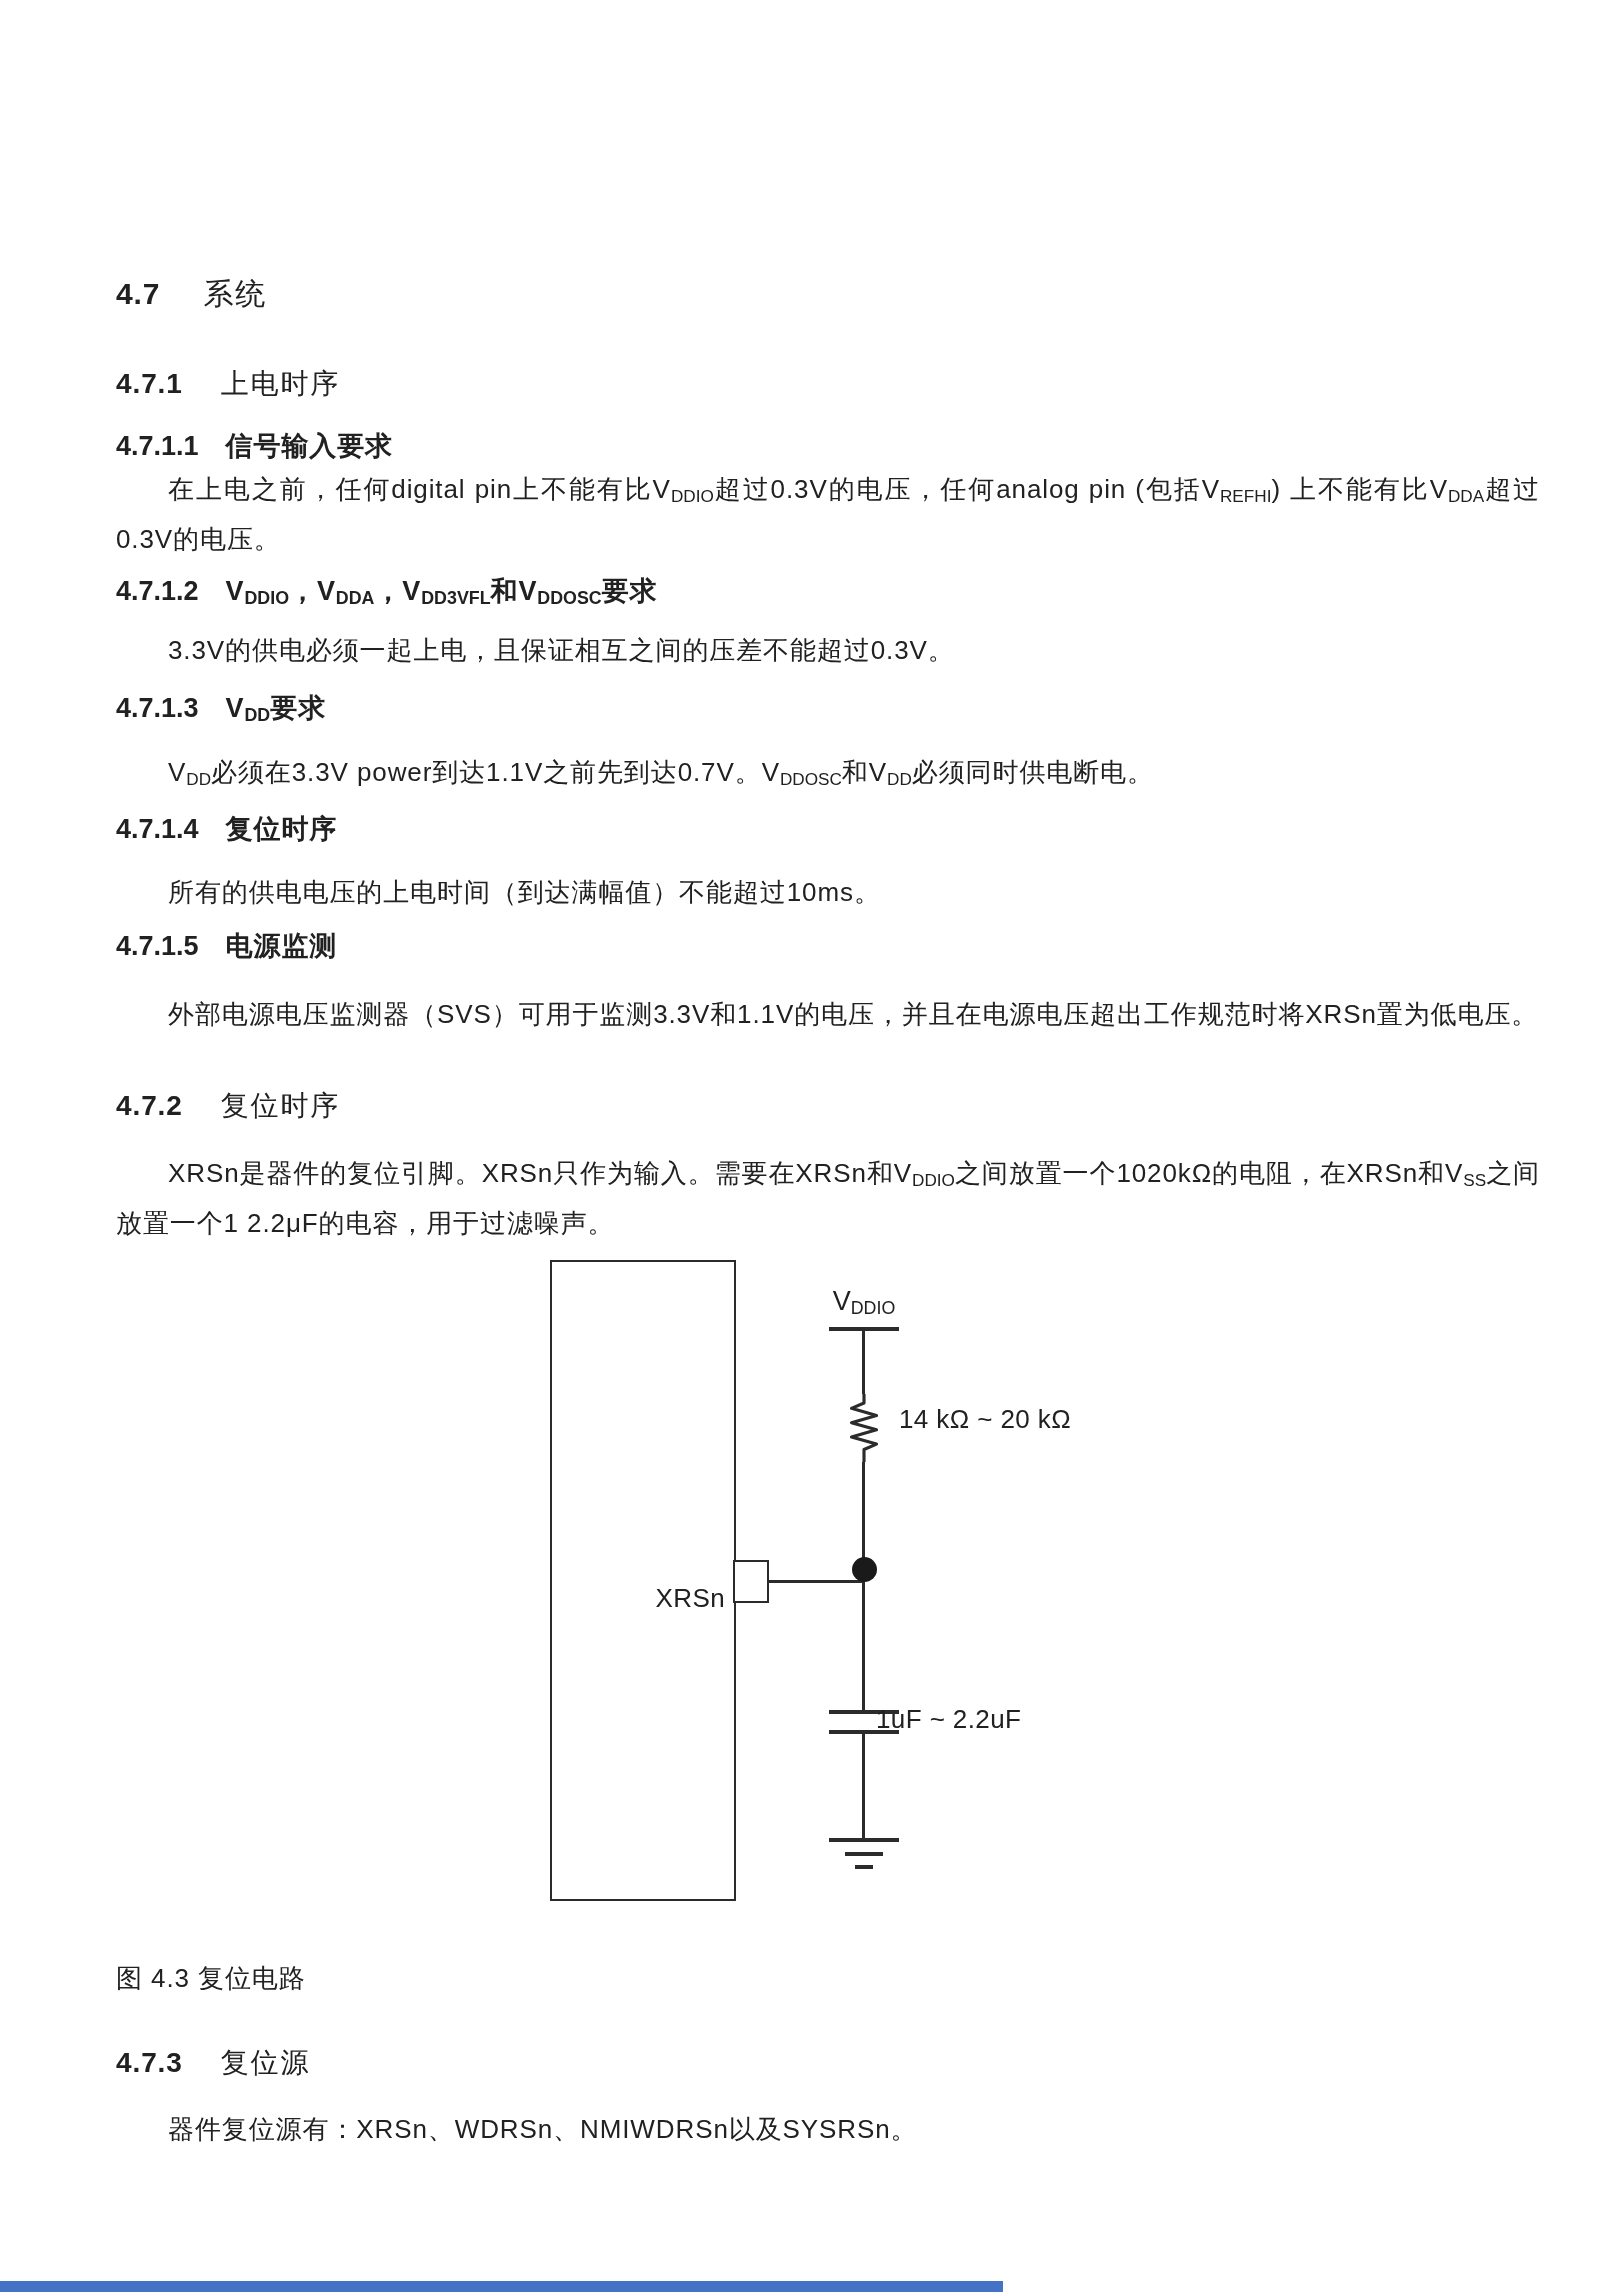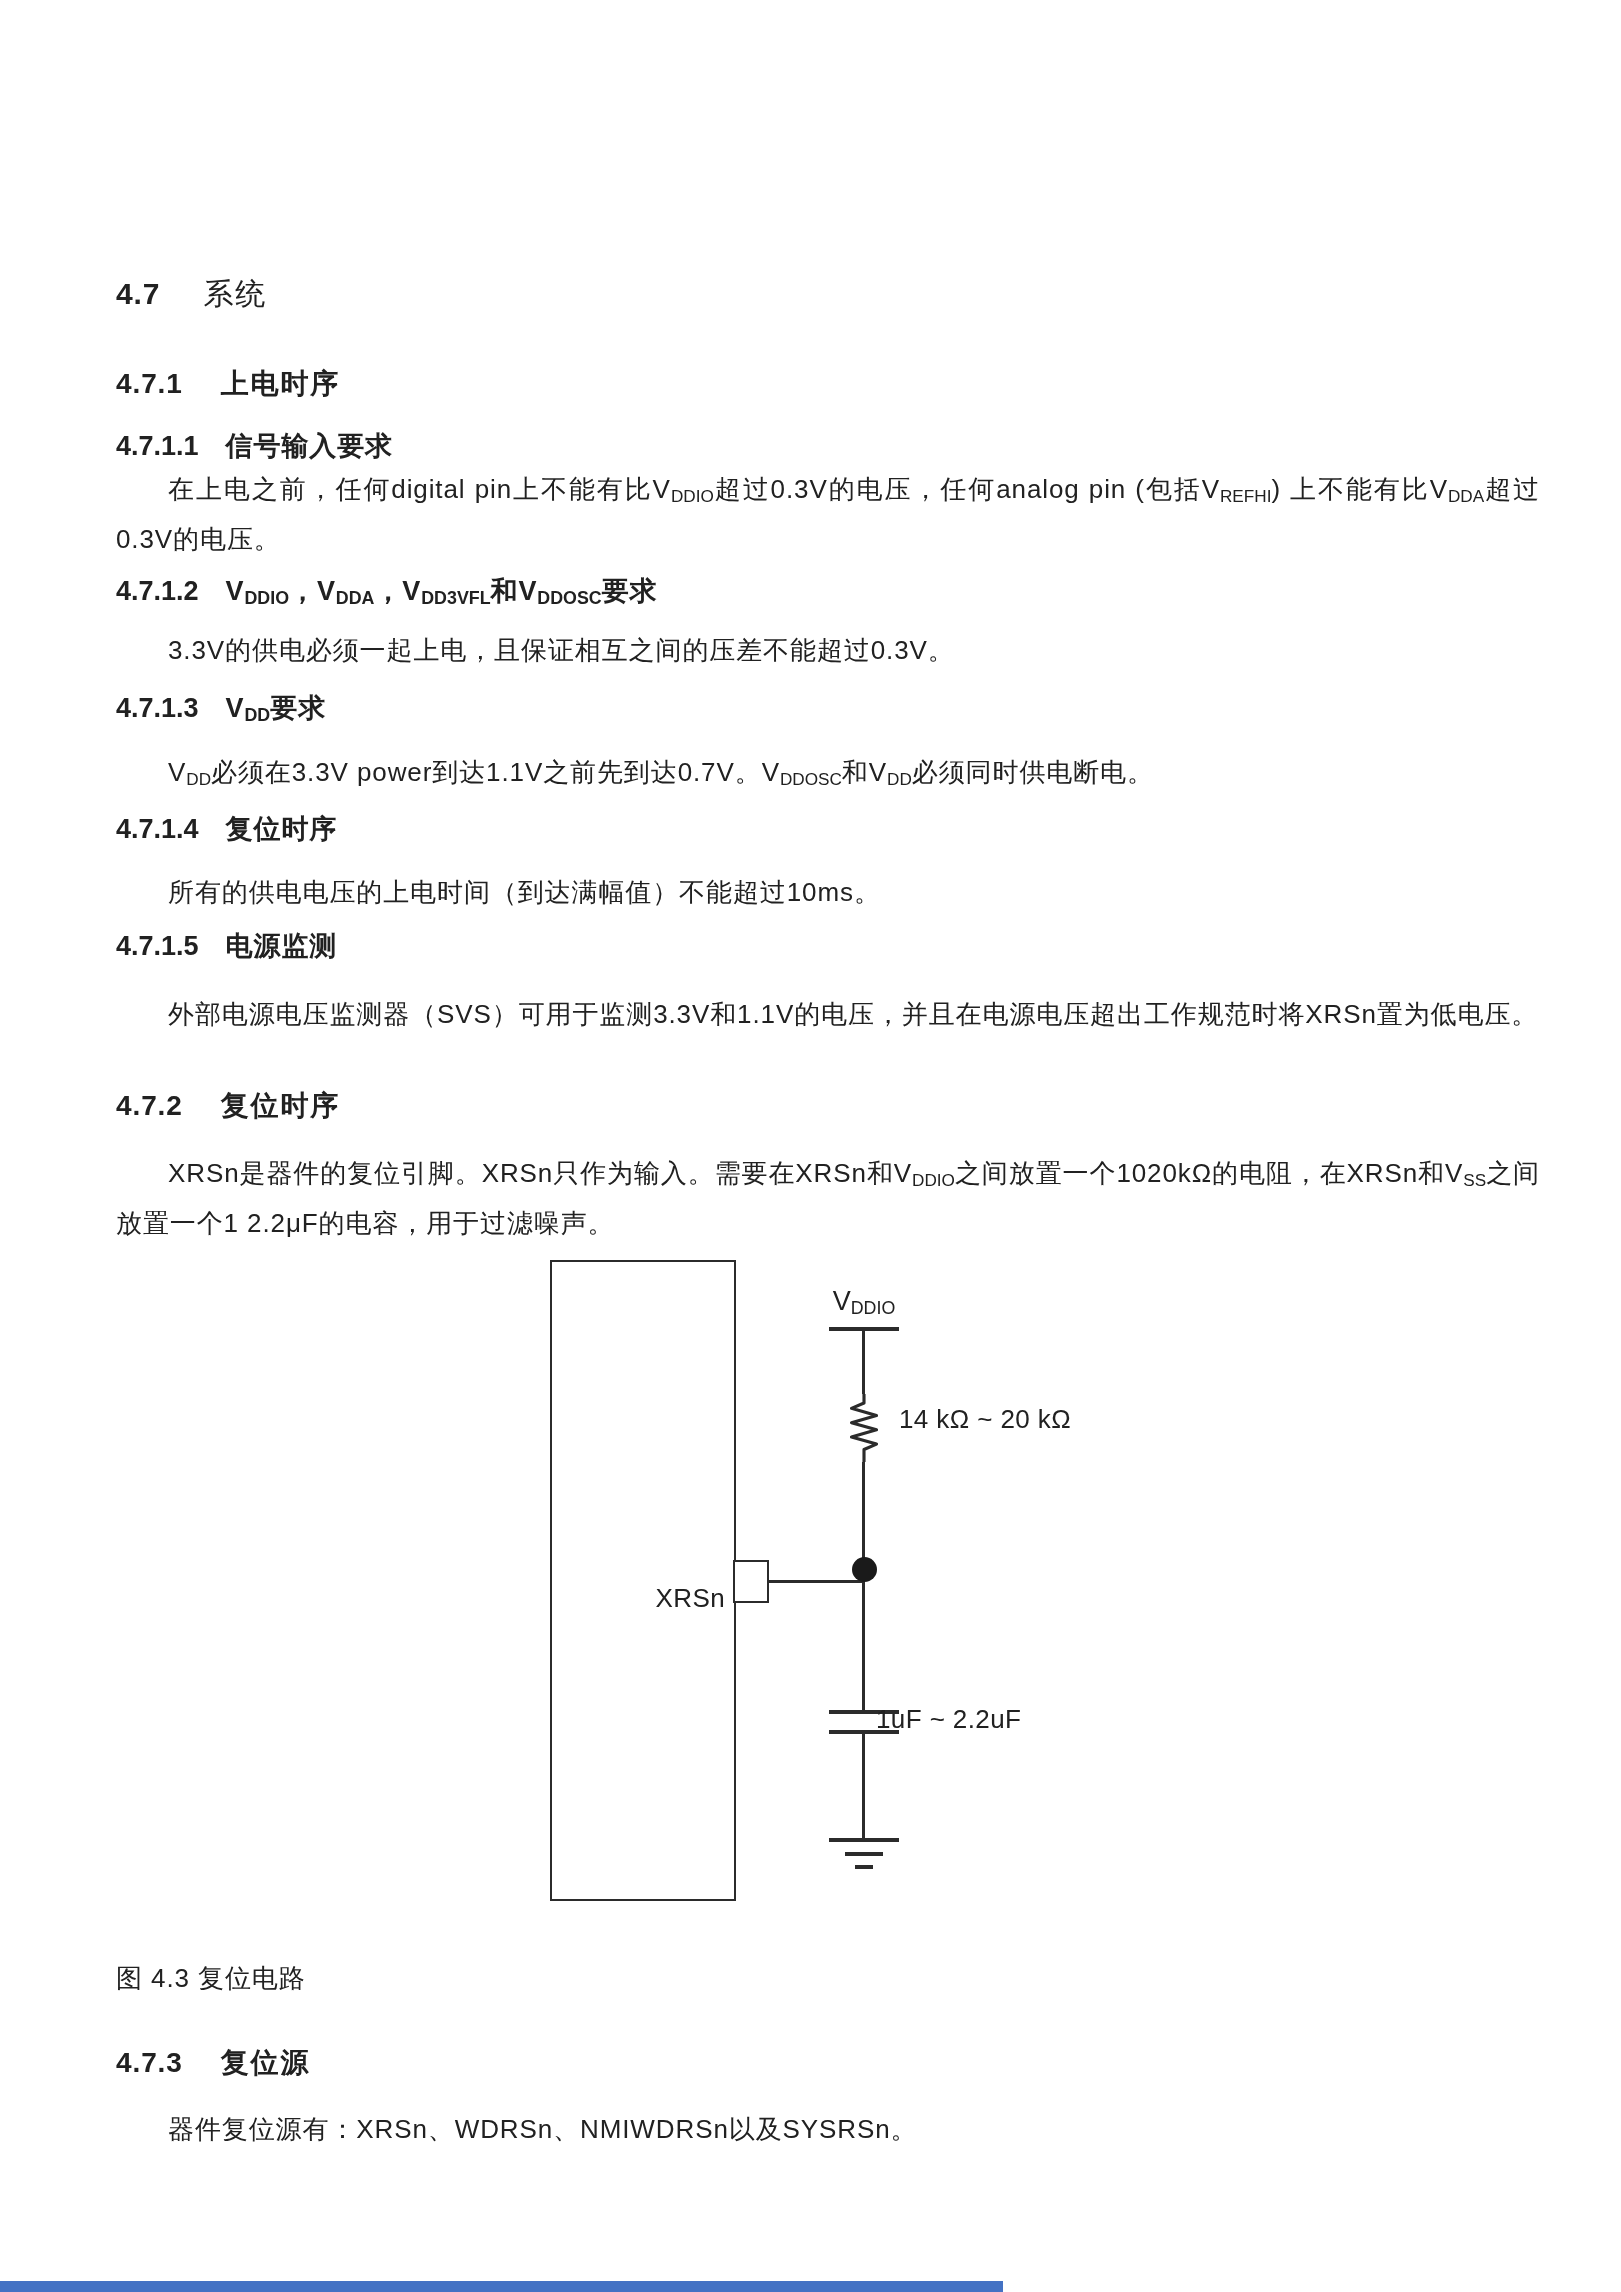--- a/index.html
+++ b/index.html
@@ -10,21 +10,21 @@
   }
   .abs{position:absolute;}
   .doc-left{left:116px;}
 
   
   .h2{font-size:30px;white-space:nowrap;}
   .h2 .num{font-weight:bold;letter-spacing:0.9px;}
   .h2 .ttl{margin-left:43px;font-weight:400;font-family:"DejaVu Serif",serif;letter-spacing:1.8px;}
   .h3{font-size:28px;white-space:nowrap;}
   .h3 .num{font-weight:bold;letter-spacing:0.9px;}
-  .h3 .ttl{margin-left:38px;font-weight:700;font-family:"DejaVu Serif",serif;letter-spacing:1.8px;}
+  .h3 .ttl{margin-left:38px;font-weight:400;font-family:"DejaVu Serif",serif;letter-spacing:1.8px;}
   .h4{font-size:27px;font-weight:bold;white-space:nowrap;}
   .h4 .ttl{margin-left:27px;letter-spacing:0.9px;}
 
   
   .body-p{
     font-size:26px;line-height:47px;width:1424px;
     text-indent:52px;letter-spacing:0.9px;text-align:justify;
   }
   .sub{font-size:0.66em;position:relative;top:0.22em;letter-spacing:0;}
 

